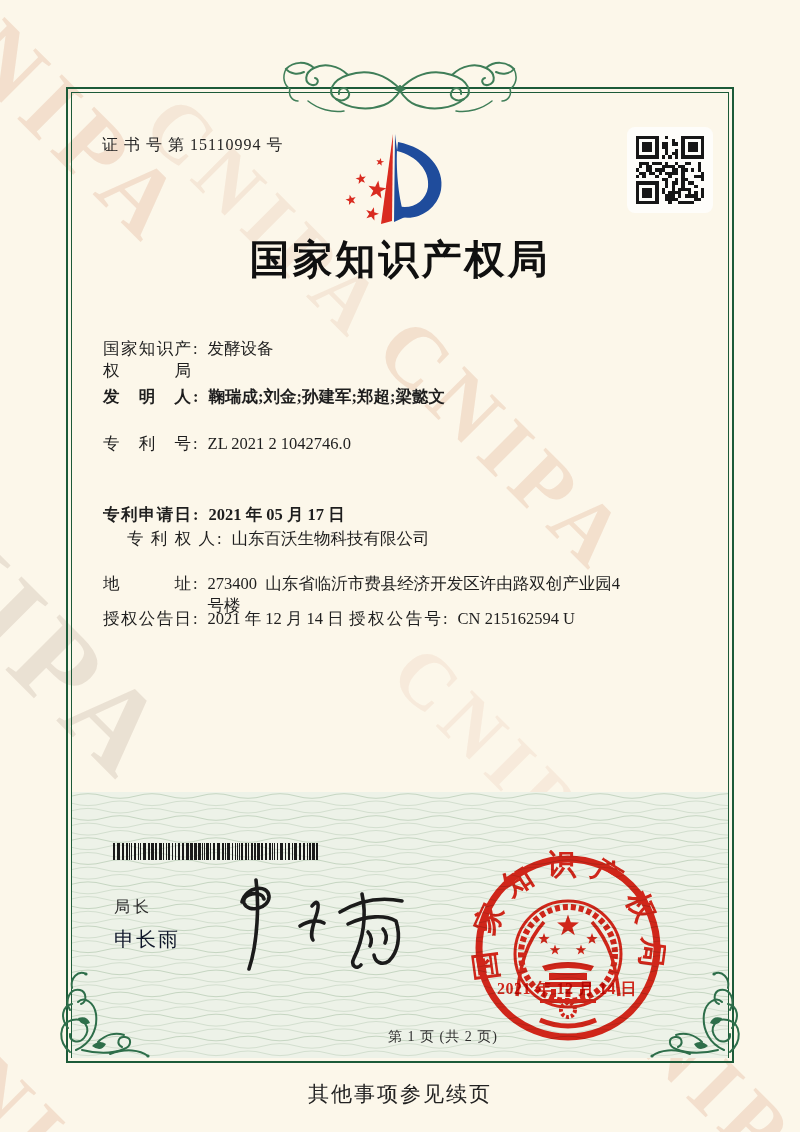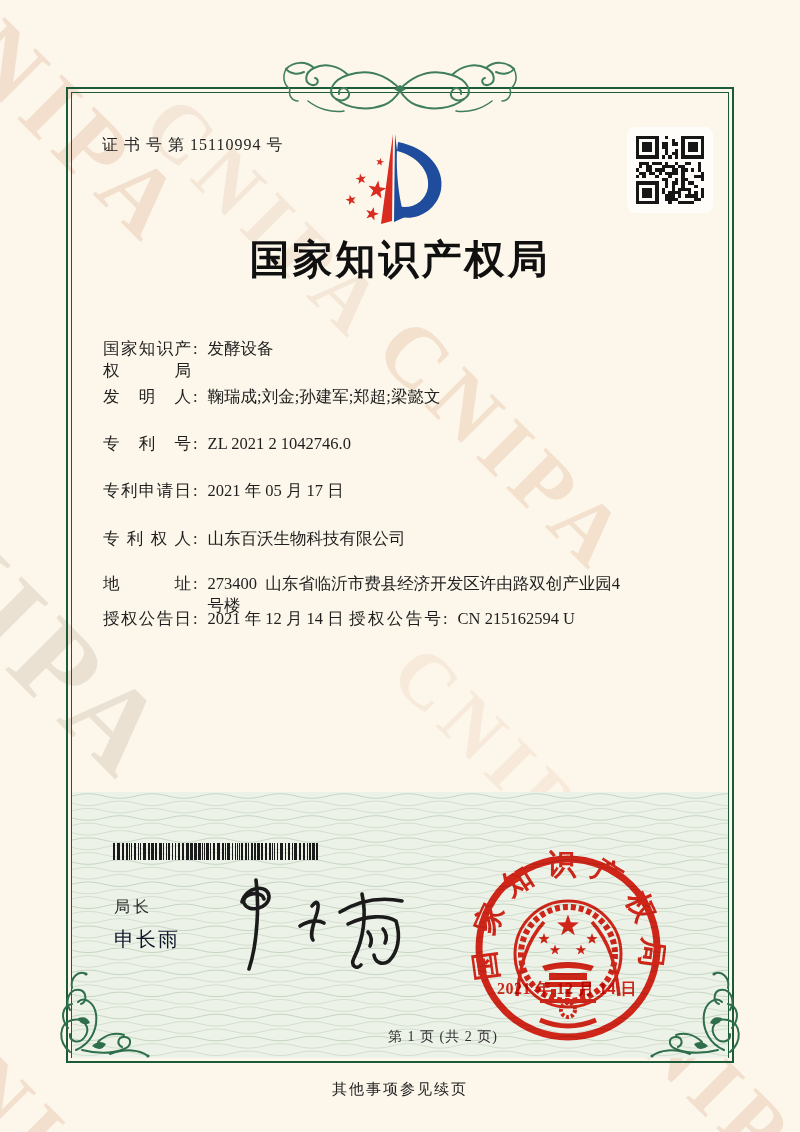--- a/index.html
+++ b/index.html
@@ -41,43 +41,43 @@
   .qr-patch svg{margin:9px;display:block;}
   .logo{left:331px;top:122px;width:122px;height:114px;}
   .title{left:0;top:232px;width:800px;text-align:center;font-size:40px;font-weight:700;
          letter-spacing:3px;color:#101010;}
 
   .row{position:absolute;left:103px;width:625px;display:flex;align-items:flex-start;
        font-size:16.5px;line-height:22px;color:#1e1e1e;z-index:3;}
   .f-label{flex:0 0 88px;text-align:justify;text-align-last:justify;}
   .f-colon{margin:0 10px 0 2px;}
   .f-value{white-space:pre-wrap;}
-  .r1{top:338px;} .r2{top:386px;} .r3{top:433px;} .r4{top:480px;}
-  .r5{top:528px;} .r6{top:573px;} .r7{top:608px;}
+  .r1{top:338px;} .r2{top:386px;font-weight:bold;} .r3{top:433px;} .r4{top:504px;font-weight:bold;}
+  .r5{top:528px;margin-left:24px;} .r6{top:573px;} .r7{top:608px;}
   .pair2{position:absolute;left:246px;top:0;display:flex;align-items:flex-end;}
   .pair2 .f-label{flex:0 0 92px;}
 
   .paras{left:100px;top:652px;width:612px;font-size:15.5px;line-height:24.5px;
          color:#262626;text-align:justify;}
   .paras p{margin:0;text-indent:2em;}
 
   .barcode{left:113px;top:843px;width:208px;height:17px;}
   .sig-title{left:114px;top:891px;font-size:16px;letter-spacing:3px;color:#2a2a2a;
              font-family:"Liberation Sans","DejaVu Sans",sans-serif;margin-top:6px;}
   .sig-name{left:114px;top:926px;font-size:20px;letter-spacing:2px;color:#0f172a;
             font-family:Liberation Mono, monospace;}
   .signature{left:212px;top:872px;width:210px;height:105px;}
 
   .seal{left:470px;top:850px;width:196px;height:196px;z-index:4;mix-blend-mode:multiply;}
   .seal-date{left:497px;top:979px;font-size:16px;font-weight:700;color:#e0281c;
              letter-spacing:.5px;z-index:5;mix-blend-mode:multiply;white-space:nowrap;}
 
   .page-no{left:0;top:1028px;width:800px;text-align:center;font-size:14px;
            letter-spacing:1px;color:#2e2e2e;padding-left:43px;}
-  .note{left:0;top:1080px;width:800px;text-align:center;font-size:15px;
+  .note{left:0;top:1080px;width:800px;text-align:center;font-size:21px;
         letter-spacing:2px;color:#222;}
 </style>
 </head>
 <body>
 
 <div class="page">
 
   <svg width="0" height="0" style="position:absolute">
     <defs>
       <path id="star" d="M0,-10 L2.4,-3.2 9.5,-3.1 3.8,1.2 5.9,8.1 0,4 -5.9,8.1 -3.8,1.2 -9.5,-3.1 -2.4,-3.2 Z"></path>

